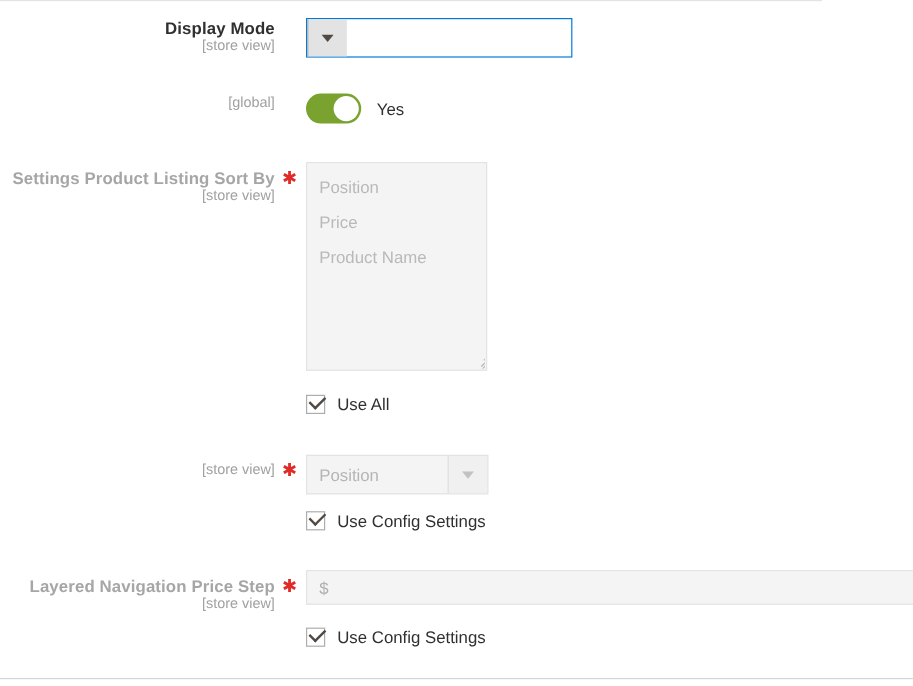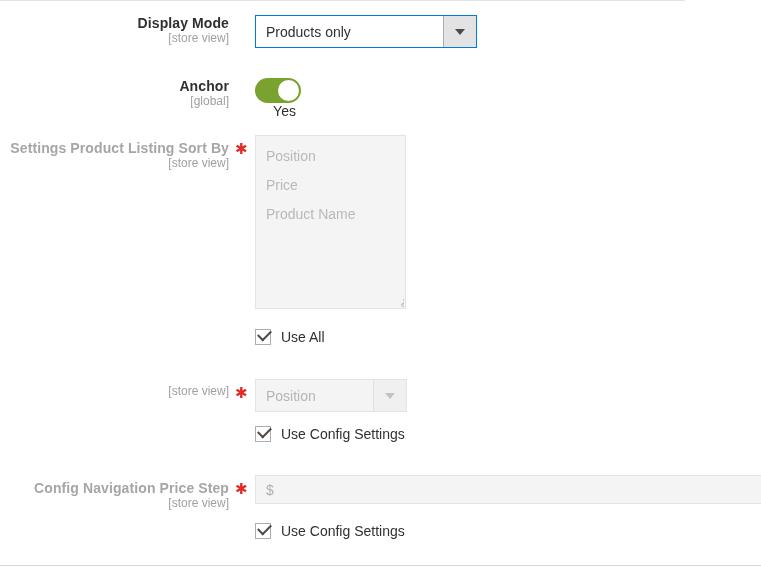--- a/index.html
+++ b/index.html
@@ -131,21 +131,20 @@
     border-left: 1px solid #e0e0e0;
   }
   .select-box.disabled .arrow-glyph {
     border-top-color: #c2c2c2;
   }
 
   
   .toggle-wrap {
     display: flex;
     align-items: center;
-    flex-direction: column;
   }
   .toggle {
     position: relative;
     width: 46px;
     height: 25px;
     border-radius: 13px;
     background: #79a22e;
     flex: 0 0 auto;
   }
   .toggle .knob {
@@ -273,31 +272,29 @@
 
 <div class="panel">
 
   <div class="field" id="row-display-mode">
     <div class="label-col">
       <span class="label-main">Display Mode</span>
       <span class="label-scope">[store view]</span>
     </div>
     <div class="control-col">
       <div class="select-box">
-        <div class="select-text">Products only</div>
         <div class="select-arrow">
           <span class="arrow-glyph"></span>
         </div>
       </div>
     </div>
   </div>
 
   <div class="field" id="row-anchor">
     <div class="label-col">
-      <span class="label-main">Anchor</span>
       <span class="label-scope">[global]</span>
     </div>
     <div class="control-col">
       <div class="toggle-wrap">
         <div class="toggle">
           <span class="knob"></span>
         </div>
         <span class="toggle-label">Yes</span>
       </div>
     </div>
@@ -355,21 +352,21 @@
         <span class="checkbox">
           <span class="tick"></span>
         </span>
         <span class="checkbox-label">Use Config Settings</span>
       </div>
     </div>
   </div>
 
   <div class="field" id="row-price-step">
     <div class="label-col">
-      <span class="label-main disabled">Config Navigation Price Step</span>
+      <span class="label-main disabled">Layered Navigation Price Step</span>
       <span class="label-scope">[store view]</span>
     </div>
     <span class="req-asterisk">✱</span>
     <div class="control-col">
       <div class="text-input">
         <span>$</span>
       </div>
     </div>
   </div>
 

